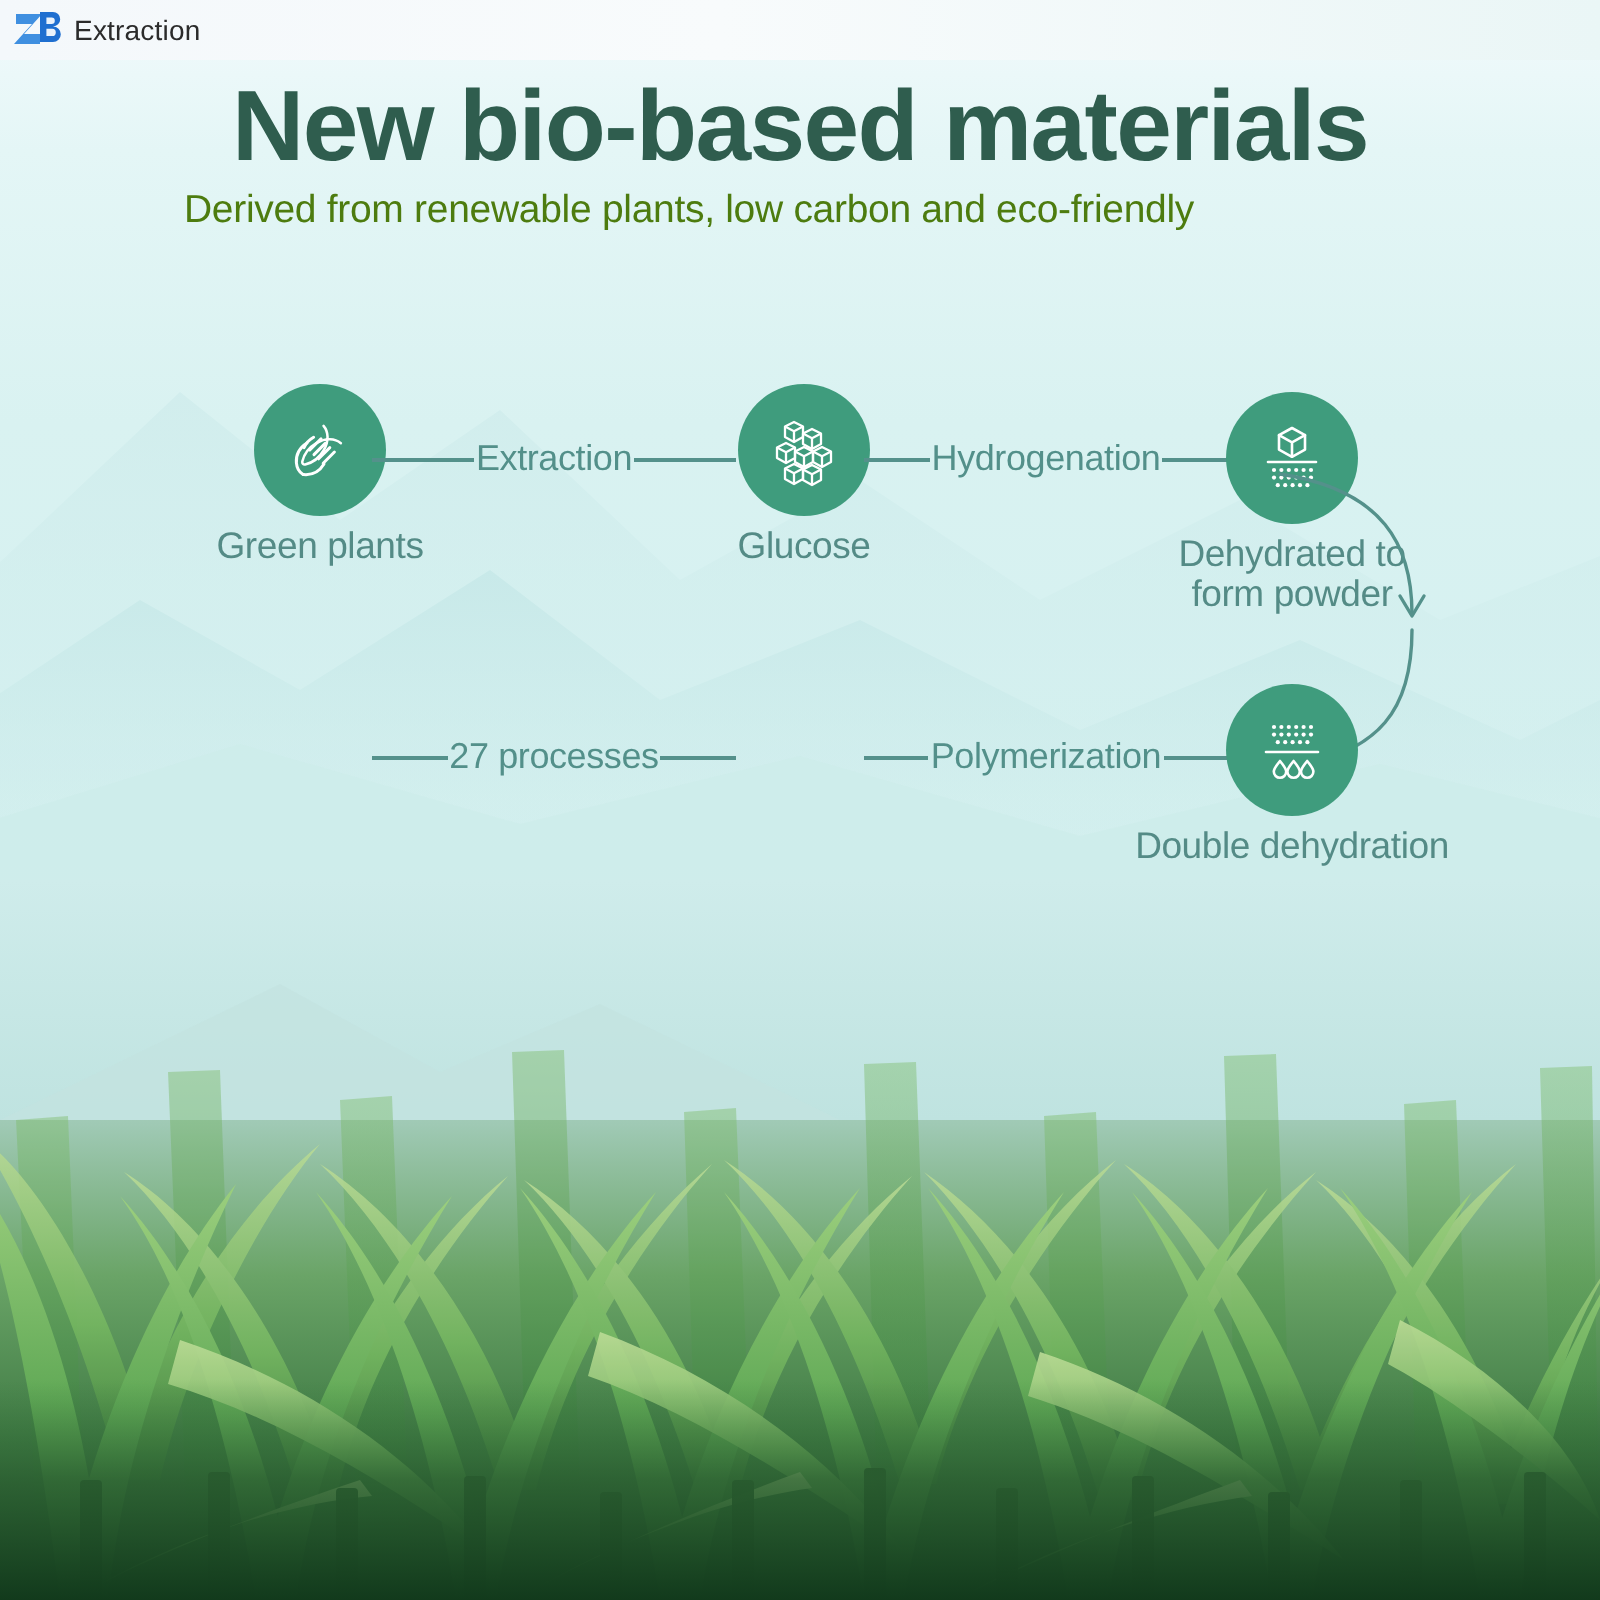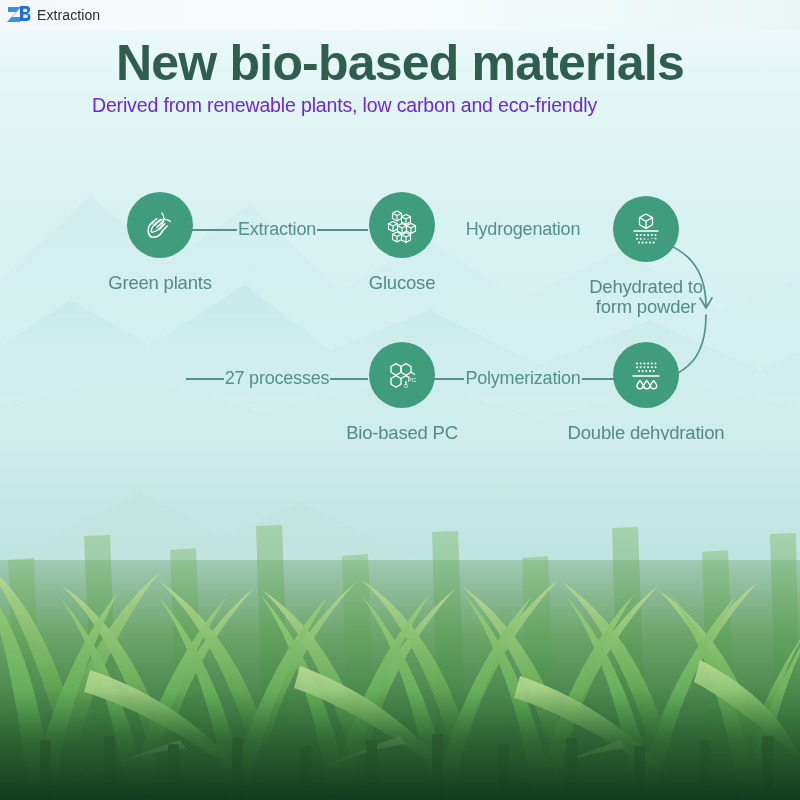--- a/index.html
+++ b/index.html
@@ -44,37 +44,37 @@
     text-align:center;
     font-size:50px; font-weight:bold;
     color:#2f5d4e;
     letter-spacing:-0.8px;
     line-height:1.08;
   }
   #subtitle {
     position:absolute; left:0; top:94px; width:689px;
     text-align:center;
     font-size:19.5px; font-weight:normal;
-    color:#6d28d9;
+    color:#4d7c0f;
     letter-spacing:-0.15px;
   }
 
   
   #flow { position:absolute; left:0; top:0; width:800px; height:470px; }
 
   .node { position:absolute; width:180px; text-align:center; }
   .circle {
     width:66px; height:66px; border-radius:50%;
     background:#3f9c7d;
     margin:0 auto;
     display:flex; align-items:center; justify-content:center;
   }
   .circle svg { display:block; }
   .node-label {
-    margin-top:15px;
+    margin-top:5px;
     font-size:18.5px;
     color:#548b86;
     line-height:1.08;
     letter-spacing:-0.2px;
     white-space:pre-line;
   }
 
   .conn {
     position:absolute;
     display:flex; align-items:center; justify-content:center;
@@ -92,21 +92,21 @@
   
   #node-plants { left:70px;  top:192px; }
   #node-glucose{ left:312px; top:192px; }
   #node-powder { left:556px; top:196px; }
   
   #node-case   { left:65px;  top:342px; }
   #node-pc     { left:312px; top:342px; }
   #node-double { left:556px; top:342px; }
 
   #conn-extraction   { left:186px; top:229px; width:182px; }
-  #conn-hydrogenation{ left:432px; top:229px; width:182px;flex-direction:column; }
+  #conn-hydrogenation{ left:432px; top:229px; width:182px; }
   #conn-processes    { left:186px; top:378px; width:182px; }
   #conn-polymerization{left:432px; top:378px; width:182px; }
 
   #arrow-svg { position:absolute; left:630px; top:215px; width:160px; height:180px; }
 
   
   #photo {
     position:absolute; left:0; top:440px; width:800px; height:360px;
     overflow:hidden;
     background:linear-gradient(180deg,#cfeaea 0%,#bfe2e0 10%,#b9dedb 20%,#9fc9b4 34%,#6aa467 55%,#3f7a44 78%,#24522c 100%);
@@ -233,37 +233,20 @@
       <path d="M76 100 C 76 138, 62 162, 10 170" stroke="#54918b" stroke-width="1.7" fill="none" stroke-linecap="round"></path>
     </svg>
 
 
     <div class="conn" id="conn-processes">
       <span class="line"></span>
       <span class="ctext">27 processes</span>
       <span class="line"></span>
     </div>
 
-    <div class="node" id="node-pc">
-      <div class="circle">
-        <span>
-          <svg width="40" height="40" viewBox="0 0 40 40" fill="none" stroke="#ffffff" stroke-width="1.3" stroke-linecap="round" stroke-linejoin="round">
-            <path d="M9 11.5l5-2.9 5 2.9v5.8l-5 2.9-5-2.9z"></path>
-            <path d="M19 11.5l5-2.9 5 2.9v5.8l-5 2.9-5-2.9z"></path>
-            <path d="M9 23.5l5-2.9 5 2.9v5.8l-5 2.9-5-2.9z"></path>
-            <path d="M19 23.5l5-2.9 3 1.8"></path>
-            <path d="M29 17.3l3.5 2"></path>
-            <path d="M24 26.5v3.2"></path>
-            <text x="25.5" y="26.6" font-family="'Liberation Sans',sans-serif" font-size="6.2" fill="#ffffff" stroke="none">PC</text>
-            <text x="22" y="33.4" font-family="'Liberation Sans',sans-serif" font-size="5" fill="#ffffff" stroke="none">O</text>
-          </svg>
-        </span>
-      </div>
-      <div class="node-label">Bio-based PC</div>
-    </div>
 
     <div class="conn" id="conn-polymerization">
       <span class="line"></span>
       <span class="ctext">Polymerization</span>
       <span class="line"></span>
     </div>
 
     <div class="node" id="node-double">
       <div class="circle">
         <span>

